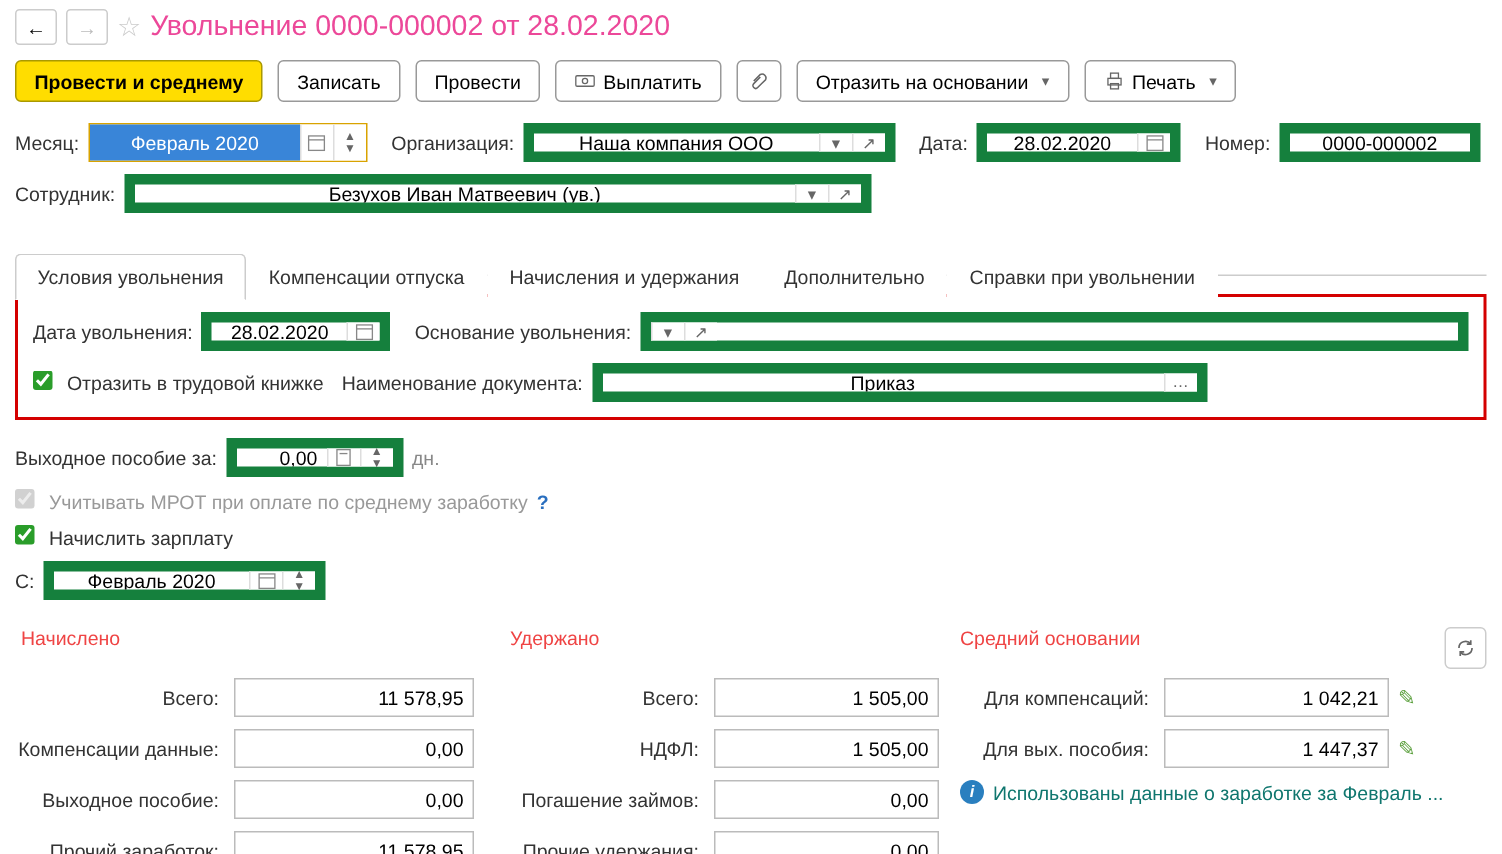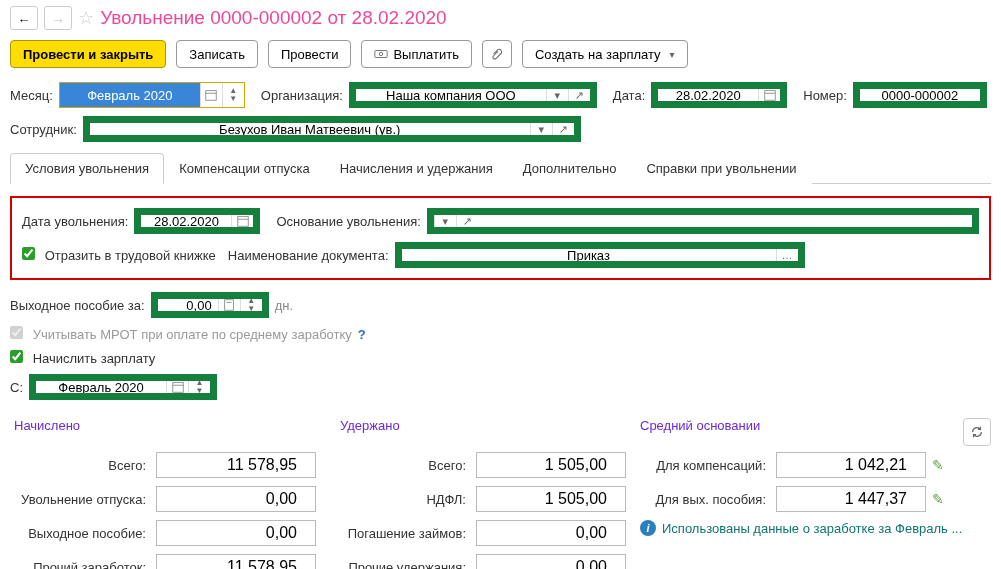--- a/index.html
+++ b/index.html
@@ -16,72 +16,80 @@
 .dropdown-caret::after { content: "▾"; margin-left: 4px; font-size: 10px; color: #666; }
 .form-row { display: flex; align-items: center; gap: 6px; margin-bottom: 8px; flex-wrap: wrap; }
 .lbl { font-size: 13px; color: #333; }
 .input-wrap { display: inline-flex; border: 7px solid #15803d; height: 26px; align-items: stretch; }
 .input-wrap.hl { border: 1px solid #d9a300; }
 .input-wrap input { border: none; padding: 0 6px; font-size: 13px; outline: none; background: transparent; text-align: center; }
 .input-wrap .hl-sel { background: #3985d8; color: #fff; }
 .input-wrap .mini-btn { width: 22px; border: none; border-left: 1px solid #ddd; background: #fff; cursor: pointer; font-size: 11px; color: #666; display: flex; align-items: center; justify-content: center; }
 .input-wrap .mini-btn.stack { flex-direction: column; line-height: 8px; font-size: 8px; }
 .tabs { display: flex; border-bottom: 1px solid #ccc; margin: 10px 0 12px; }
-.tab { padding: 7px 14px; border: 1px solid transparent; border-bottom: none; cursor: pointer; position: relative; top: 1px; background: #fff; }
+.tab { padding: 7px 14px; border: 1px solid transparent; border-bottom: none; cursor: pointer; position: relative; top: 17px; background: #fff; }
 .tab.active { border-color: #ccc; border-bottom: 1px solid #fff; border-radius: 4px 4px 0 0; }
 .red-box { border: 2px solid #d40000; padding: 10px; margin-bottom: 12px; }
 .chk { margin-right: 6px; }
 .green-check { accent-color: #2a9d2a; }
 .help-q { color: #2a6fbf; font-weight: bold; cursor: pointer; }
 .totals-header { display: flex; margin-top: 18px; margin-bottom: 6px; }
-.totals-header .col { color: #6d28d9; font-size: 13px; }
+.totals-header .col { color: #ef4444; font-size: 13px; }
 .totals-header .col.a { width: 330px; padding-left: 4px; }
 .totals-header .col.b { width: 300px; }
 .totals-header .col.c { flex: 1; }
 .refresh-btn { width: 28px; height: 28px; border: 1px solid #ccc; border-radius: 4px; background: #fff; cursor: pointer; display: flex; align-items: center; justify-content: center; }
 .totals-grid { display: flex; gap: 0; }
 .totals-col { display: flex; flex-direction: column; gap: 8px; }
 .totals-col.a { width: 330px; }
 .totals-col.b { width: 300px; }
 .totals-col.c { flex: 1; }
 .trow { display: flex; align-items: center; gap: 6px; }
 .trow .tlbl { text-align: right; padding-right: 4px; }
-.trow input { border: 1px solid #bbb; height: 26px; padding: 0 18px; text-align: right; font-size: 16px; }
+.trow input { border: 1px solid #bbb; height: 26px; padding: 0 6px; text-align: right; font-size: 13px; }
 .pencil { color: #5a9f3c; font-size: 14px; cursor: pointer; }
 .info-icon { width: 16px; height: 16px; border-radius: 50%; background: #2a7fbf; color: #fff; display: inline-flex; align-items: center; justify-content: center; font-size: 11px; font-style: italic; font-weight: bold; }
 .info-text { color: #0f766e; }
 svg.icon { width: 14px; height: 14px; }
 </style>
 </head>
 <body>
 
 <div class="header-row">
   <button class="nav-btn">←</button>
   <button class="nav-btn disabled">→</button>
   <span class="star-icon">☆</span>
   <span class="page-title">Увольнение 0000-000002 от 28.02.2020</span>
 </div>
 
 <div class="toolbar">
-  <button class="btn btn-yellow">Провести и закрыть</button>
+  <button class="btn btn-yellow">Провести и среднему</button>
   <button class="btn">Записать</button>
   <button class="btn">Провести</button>
   <button class="btn">
     <svg class="icon" viewBox="0 0 16 16">
         <rect x="1" y="4" width="14" height="8" rx="1" fill="none" stroke="#666"></rect>
         <circle cx="8" cy="8" r="2" fill="none" stroke="#666"></circle>
       </svg>
     <span>Выплатить</span>
   </button>
   <button class="btn btn-icon-only">
     <svg class="icon" viewBox="0 0 16 16">
         <path d="M4 8l5-5a3 3 0 014 4l-6 6a2 2 0 01-3-3l5-5" fill="none" stroke="#666" stroke-width="1.2"></path>
       </svg>
   </button>
-  <button class="btn dropdown-caret">Создать на зарплату</button>
+  <button class="btn dropdown-caret">Отразить на основании</button>
+  <button class="btn dropdown-caret">
+    <svg class="icon" viewBox="0 0 16 16">
+        <rect x="3" y="6" width="10" height="5" fill="none" stroke="#666"></rect>
+        <rect x="5" y="2" width="6" height="4" fill="none" stroke="#666"></rect>
+        <rect x="5" y="10" width="6" height="4" fill="none" stroke="#666"></rect>
+      </svg>
+    <span>Печать</span>
+  </button>
 </div>
 
 <div class="form-row">
   <span class="lbl">Месяц:</span>
   <span class="input-wrap hl">
     <input class="hl-sel" style="width: 140px;" value="Февраль 2020">
     <button class="mini-btn">
       <svg class="icon" viewBox="0 0 16 16">
           <rect x="2" y="3" width="12" height="11" fill="none" stroke="#888"></rect>
           <line x1="2" y1="6" x2="14" y2="6" stroke="#888"></line>
@@ -223,21 +231,21 @@
   </button>
 </div>
 
 <div class="totals-grid">
   <div class="totals-col a">
     <div class="trow">
         <span class="tlbl" style="width:140px">Всего:</span>
         <input style="width: 160px;" value="11 578,95">
       </div>
     <div class="trow">
-        <span class="tlbl" style="width:140px">Увольнение отпуска:</span>
+        <span class="tlbl" style="width:140px">Компенсации данные:</span>
         <input style="width: 160px;" value="0,00">
       </div>
     <div class="trow">
         <span class="tlbl" style="width:140px">Выходное пособие:</span>
         <input style="width: 160px;" value="0,00">
       </div>
     <div class="trow">
         <span class="tlbl" style="width:140px">Прочий заработок:</span>
         <input style="width: 160px;" value="11 578,95">
       </div>

